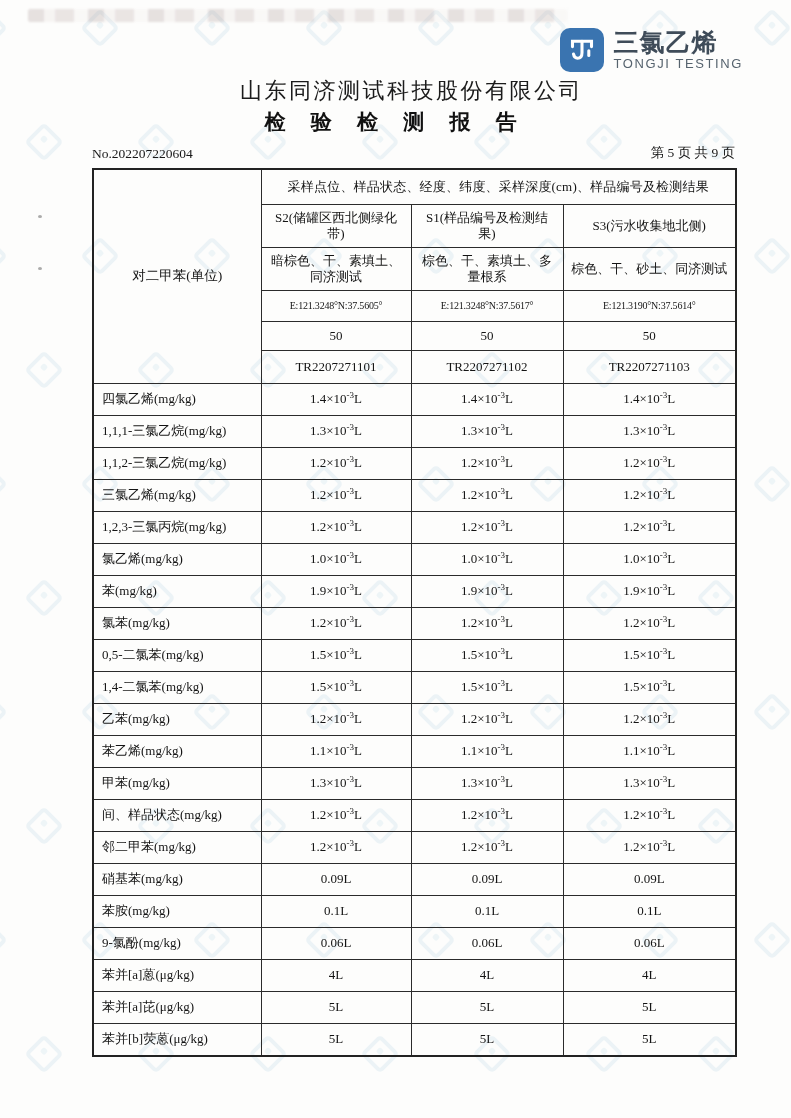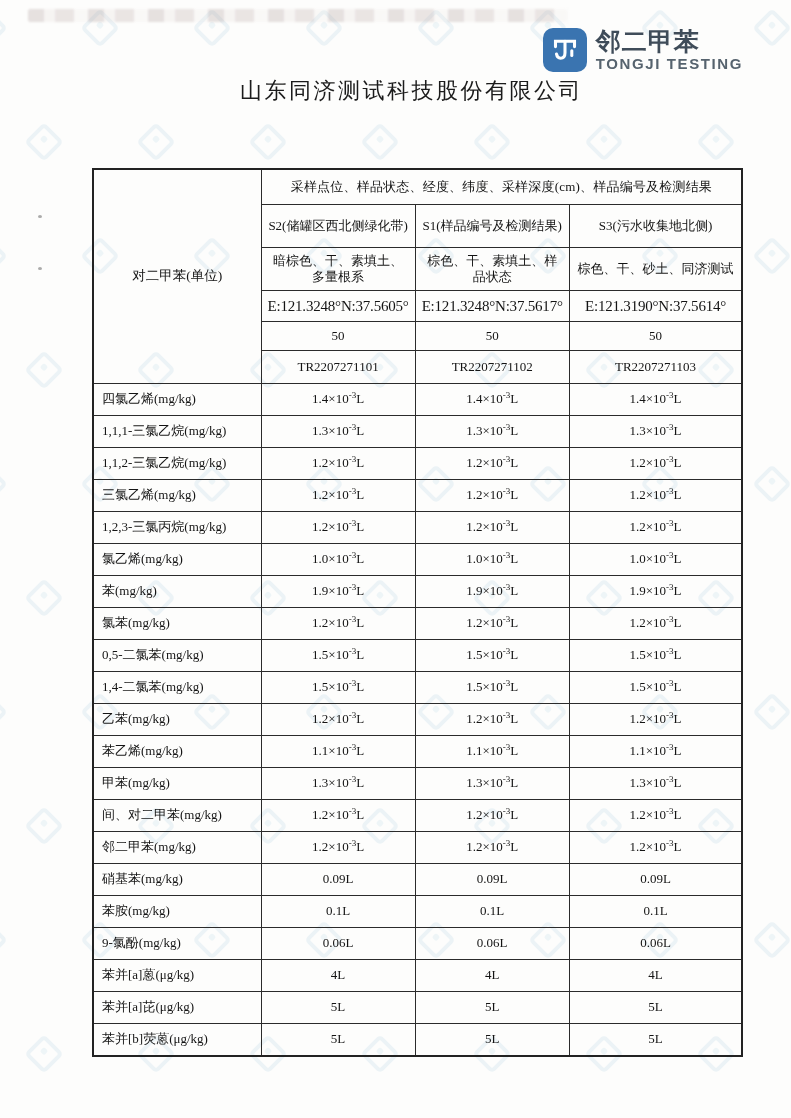--- a/index.html
+++ b/index.html
@@ -47,21 +47,21 @@
     background:#3a74b0;
     display:flex;align-items:center;justify-content:center;
   }
   .logo-icon svg{display:block;}
   .logo-cn{
     font-family:"Liberation Sans","DejaVu Sans",sans-serif;
     font-size:25px;font-weight:bold;color:#3f4c59;line-height:1.05;letter-spacing:1px;
   }
   .logo-en{
     font-family:"Liberation Sans","DejaVu Sans",sans-serif;
-    font-size:15px;font-weight:bold;color:#56636e;letter-spacing:1.6px;margin-top:0;
+    font-size:13px;font-weight:normal;color:#56636e;letter-spacing:1.6px;margin-top:0;
   }
 
   .company{
     position:absolute;top:76px;left:16px;width:100%;
     text-align:center;font-size:22px;letter-spacing:2.5px;color:#1b1b1b;
     z-index:2;
   }
   .report-title{
     position:absolute;top:108px;left:0;width:100%;
     text-align:center;font-size:21px;font-weight:bold;letter-spacing:10px;color:#111;
@@ -84,21 +84,21 @@
     border:1px solid #2b2b2b;
     text-align:center;vertical-align:middle;
     padding:1px 6px;line-height:1.25;
     overflow:hidden;
   }
   table.results{border:2px solid #222;}
   .corner-cell{text-align:left;padding-left:10px;font-size:13.5px;}
   .span-header-cell{height:32px;font-size:13px;letter-spacing:0.2px;}
   .point-row td{height:40px;padding:1px 8px;}
   .state-row td{height:40px;}
-  .coord-row td{height:28px;font-size:15px;letter-spacing:-0.2px;}
+  .coord-row td{height:28px;font-size:10px;letter-spacing:-0.2px;}
   .depth-row td{height:26px;}
   .sample-row td{height:30px;}
   .item-cell{text-align:left !important;padding-left:8px !important;height:29px;white-space:nowrap;}
   .value-cell{height:29px;}
   .value-cell sup{font-size:9px;line-height:0;}
 </style>
 </head>
 <body>
 
 <div class="page">
@@ -186,48 +186,53 @@
 
   <div class="logo">
     <div class="logo-icon">
       <svg width="34" height="34" viewBox="0 0 100 100" aria-hidden="true">
         <path d="M22 40 V24 H78 V40" fill="none" stroke="#ffffff" stroke-width="9" stroke-linecap="round"></path>
         <path d="M50 24 V58 Q50 74 37 74 Q27 74 25 62" fill="none" stroke="#ffffff" stroke-width="9" stroke-linecap="round"></path>
         <path d="M70 52 V66" fill="none" stroke="#ffffff" stroke-width="9" stroke-linecap="round"></path>
       </svg>
     </div>
     <div class="logo-text">
-      <div class="logo-cn">邻二甲苯</div>
+      <div class="logo-cn">三氯乙烯</div>
       <div class="logo-en">TONGJI TESTING</div>
     </div>
   </div>
 
   <div class="company">山东同济测试科技股份有限公司</div>
-
+  <div class="report-title">检 验 检 测 报 告</div>
+
+  <div class="meta-row">
+    <span class="report-no">No.202207220604</span>
+    <span class="page-info">第 5 页 共 9 页</span>
+  </div>
 
   <table class="results">
     <colgroup>
       <col style="width:168px">
         <col style="width:150px">
         <col style="width:152px">
         <col style="width:173px">
     </colgroup>
     <tbody>
       <tr>
         <td rowspan="6" class="corner-cell">对二甲苯(单位)</td>
         <td colspan="3" class="span-header-cell">采样点位、样品状态、经度、纬度、采样深度(cm)、样品编号及检测结果</td>
       </tr>
       <tr class="point-row">
         <td>S2(储罐区西北侧绿化带)</td>
         <td>S1(样品编号及检测结果)</td>
         <td>S3(污水收集地北侧)</td>
       </tr>
       <tr class="state-row">
-        <td>暗棕色、干、素填土、多量根系</td>
-        <td>棕色、干、素填土、样品状态</td>
+        <td>暗棕色、干、素填土、同济测试</td>
+        <td>棕色、干、素填土、多量根系</td>
         <td>棕色、干、砂土、同济测试</td>
       </tr>
       <tr class="coord-row">
         <td>E:121.3248°N:37.5605°</td>
         <td>E:121.3248°N:37.5617°</td>
         <td>E:121.3190°N:37.5614°</td>
       </tr>
       <tr class="depth-row">
         <td>50</td>
         <td>50</td>
@@ -310,21 +315,21 @@
           <td class="value-cell">1.1×10<sup>-3</sup>L</td>
           <td class="value-cell">1.1×10<sup>-3</sup>L</td>
         </tr>
         <tr>
           <td class="item-cell">甲苯(mg/kg)</td>
           <td class="value-cell">1.3×10<sup>-3</sup>L</td>
           <td class="value-cell">1.3×10<sup>-3</sup>L</td>
           <td class="value-cell">1.3×10<sup>-3</sup>L</td>
         </tr>
         <tr>
-          <td class="item-cell">间、对二甲苯(mg/kg)</td>
+          <td class="item-cell">间、样品状态(mg/kg)</td>
           <td class="value-cell">1.2×10<sup>-3</sup>L</td>
           <td class="value-cell">1.2×10<sup>-3</sup>L</td>
           <td class="value-cell">1.2×10<sup>-3</sup>L</td>
         </tr>
         <tr>
           <td class="item-cell">邻二甲苯(mg/kg)</td>
           <td class="value-cell">1.2×10<sup>-3</sup>L</td>
           <td class="value-cell">1.2×10<sup>-3</sup>L</td>
           <td class="value-cell">1.2×10<sup>-3</sup>L</td>
         </tr>

